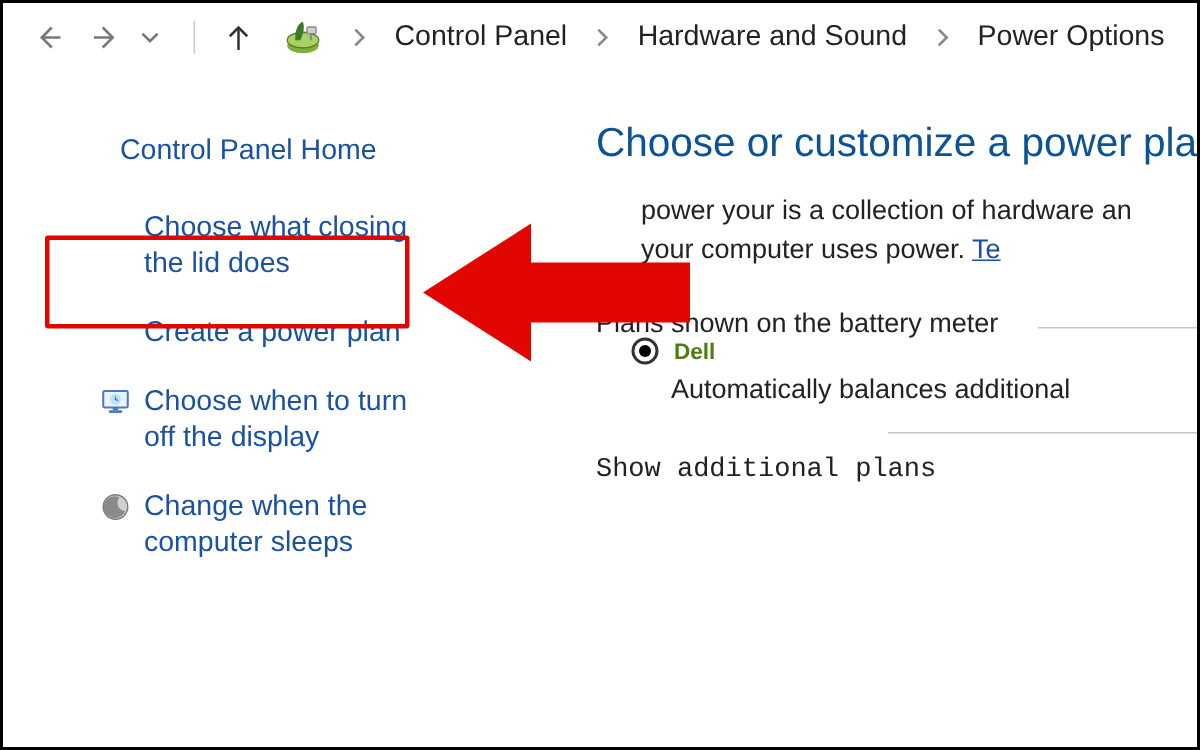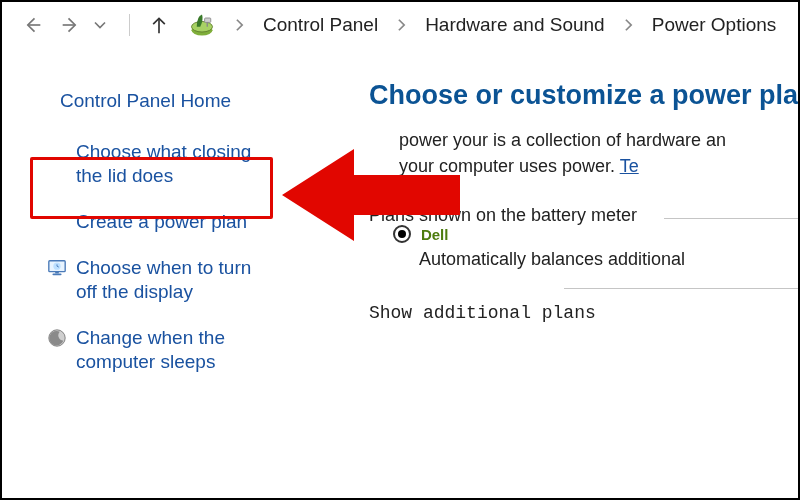--- a/index.html
+++ b/index.html
@@ -47,20 +47,21 @@
     cursor:pointer;
   }
   .content {
     display:flex;
     padding: 34px 0 0 0;
   }
   .sidebar {
     width: 300px;
     padding-left: 44px;
     padding-right: 12px;
+    margin-left: 20px;
   }
   .home-link {
     color:#1a52a0;
     font-size:19px;
     margin: 10px 0 28px 14px;
     cursor:pointer;
   }
   .side-item {
     display:flex;
     align-items:flex-start;
@@ -93,21 +94,21 @@
   }
   .main {
     flex:1;
     padding-left: 90px;
     padding-right: 0;
     position:relative;
   }
   .main h1 {
     color:#0b5394;
     font-size:27px;
-    font-weight:700;
+    font-weight:400;
     margin: 0 0 16px 0;
     white-space:nowrap;
   }
   .para {
     font-size:18px;
     line-height:26px;
     color:#222;
     white-space:nowrap;
     margin-left:30px;
   }

